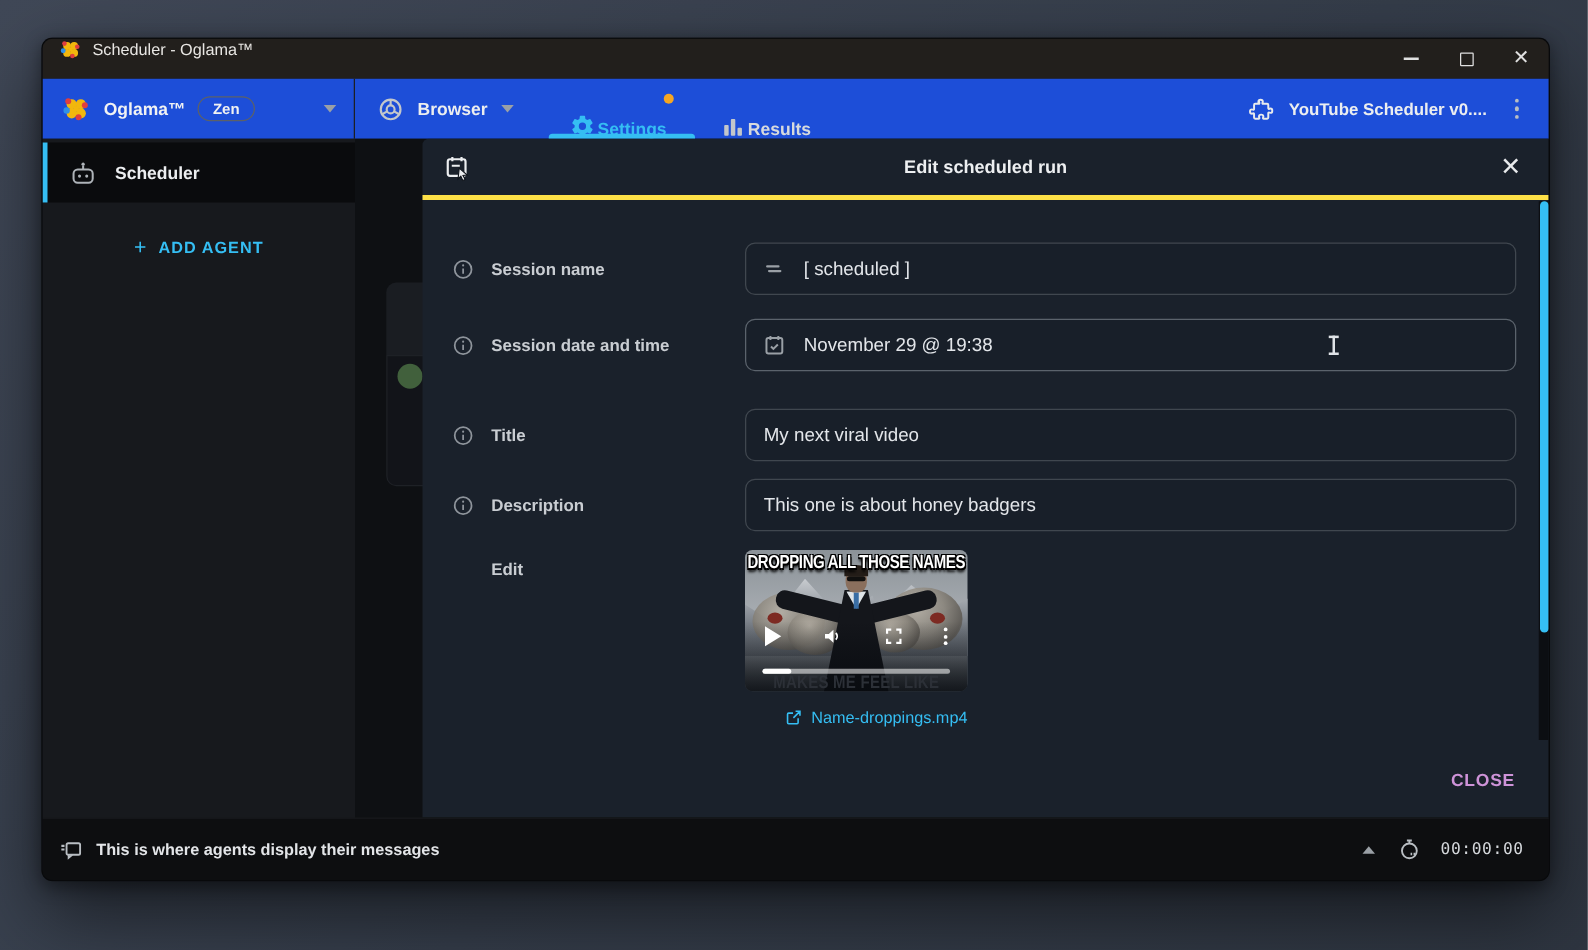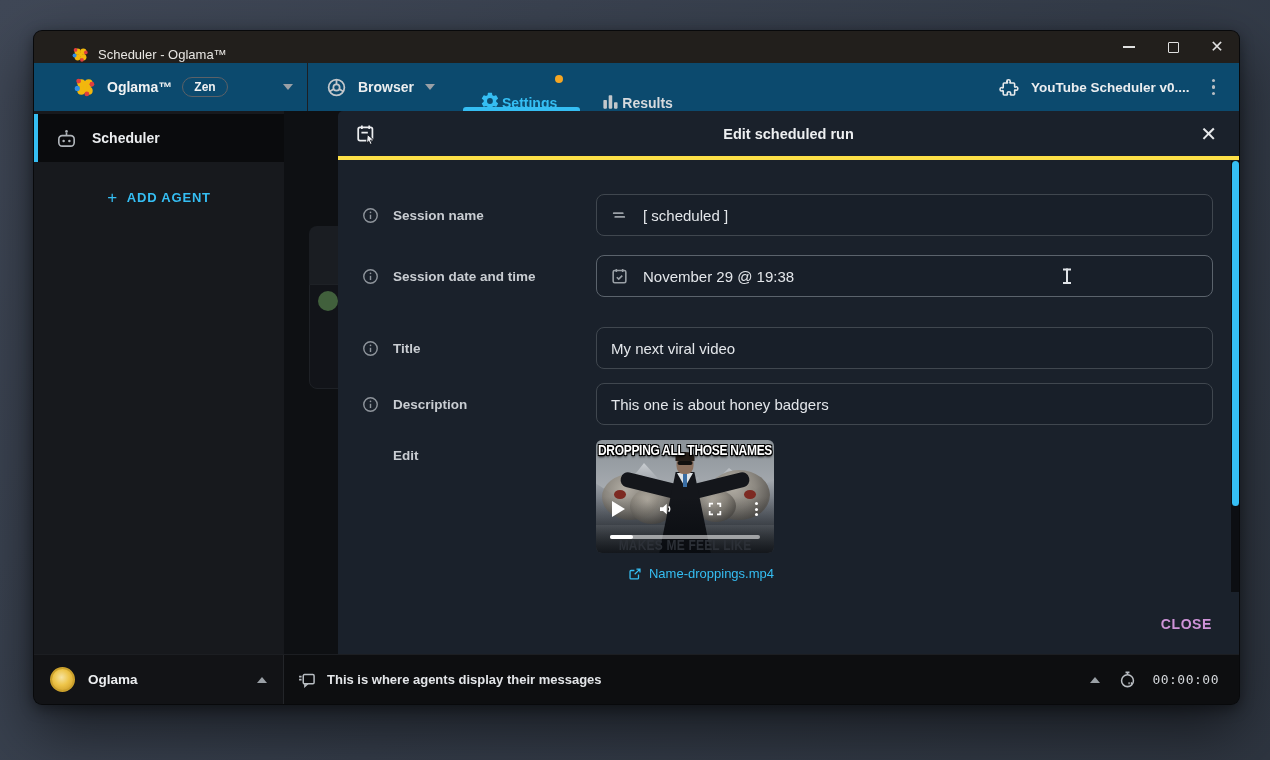--- a/index.html
+++ b/index.html
@@ -10,30 +10,30 @@
     position:relative; color:#e6e8ea;
   }
   .window {
     position:absolute; left:33px; top:30px; width:1207px; height:675px;
     background:#101215; border-radius:9px; overflow:hidden;
     box-shadow:0 25px 60px rgba(0,0,0,.55), 0 4px 14px rgba(0,0,0,.4);
     border:1px solid rgba(0,0,0,.45);
     display:flex; flex-direction:column;
   }
   
-  .titlebar { height:32px; background:#221f1c; display:flex; align-items:flex-end; flex:0 0 32px;padding-left:24px; }
+  .titlebar { height:32px; background:#221f1c; display:flex; align-items:flex-start; flex:0 0 32px; }
   .titlebar-left { display:flex; align-items:center; gap:9px; padding-left:14px; flex:1; }
   .titlebar-title { font-size:13px; color:#e8e6e3; }
   .win-controls { display:flex; align-items:center; height:100%; }
   .win-btn { width:44px; height:100%; display:flex; align-items:center; justify-content:center; color:#e0e0e0; cursor:default; }
   .glyph-min { width:12px; height:2px; background:#e0e0e0; }
   .glyph-max { width:11px; height:11px; border:1.5px solid #e0e0e0; border-radius:1px; }
   .glyph-close { font-size:16px; line-height:1; }
   
-  .header { height:48px; background:#0c4a6e; display:flex; align-items:stretch; flex:0 0 48px;padding-left:24px; }
+  .header { height:48px; background:#1d4ed8; display:flex; align-items:stretch; flex:0 0 48px; }
   .brand { width:250px; display:flex; align-items:center; padding:0 14px 0 16px; border-right:1px solid #1d1f23; }
   .brand-name { font-size:14px; font-weight:700; color:#f1f2f3; margin-left:11px; }
   .zen-pill { margin-left:10px; border:1px solid #5c6167; border-radius:12px; padding:2px 11px; font-size:12px; font-weight:700; color:#f0f1f2; }
   .brand .chev { margin-left:auto; }
   .chev-down { width:0; height:0; border-left:5px solid transparent; border-right:5px solid transparent; border-top:6px solid #9aa0a6; }
   .chev-up { width:0; height:0; border-left:5px solid transparent; border-right:5px solid transparent; border-bottom:6px solid #9aa0a6; }
   .browser-sec { display:flex; align-items:center; gap:11px; padding:0 26px 0 18px; }
   .browser-label { font-size:14px; font-weight:700; color:#eceeef; }
   .tab { position:relative; display:flex; align-items:flex-end; gap:2px; padding:0 19px; cursor:default; }
   .tab-label { font-size:14px; font-weight:700; color:#d7dadd; }
@@ -386,25 +386,20 @@
         </div>
 
         <div class="scroll-track">
           <div class="scroll-thumb"></div>
         </div>
       </div>
     </div>
   </div>
 
   <div class="statusbar">
-    <div class="status-left">
-      <span class="avatar"></span>
-      <span class="status-left-label">Oglama</span>
-      <span class="chev-up"></span>
-    </div>
     <div class="status-right">
       <svg width="20" height="20" viewBox="0 0 24 24" fill="none" stroke="#b9bec3" stroke-width="1.8">
         <rect x="7.5" y="5.5" width="13" height="11" rx="1.5"></rect>
         <path d="M9.5 16.5 L9.5 19.5 L13 16.5"></path>
         <path d="M2.5 8 L5.5 8 M2.5 11.5 L5.5 11.5" stroke-width="2"></path>
       </svg>
       <span class="status-msg">This is where agents display their messages</span>
       <span class="status-spacer"></span>
       <span class="chev-up"></span>
       <svg class="stopwatch" width="19" height="19" viewBox="0 0 24 24" fill="none" stroke="#b9bec3" stroke-width="1.9">

